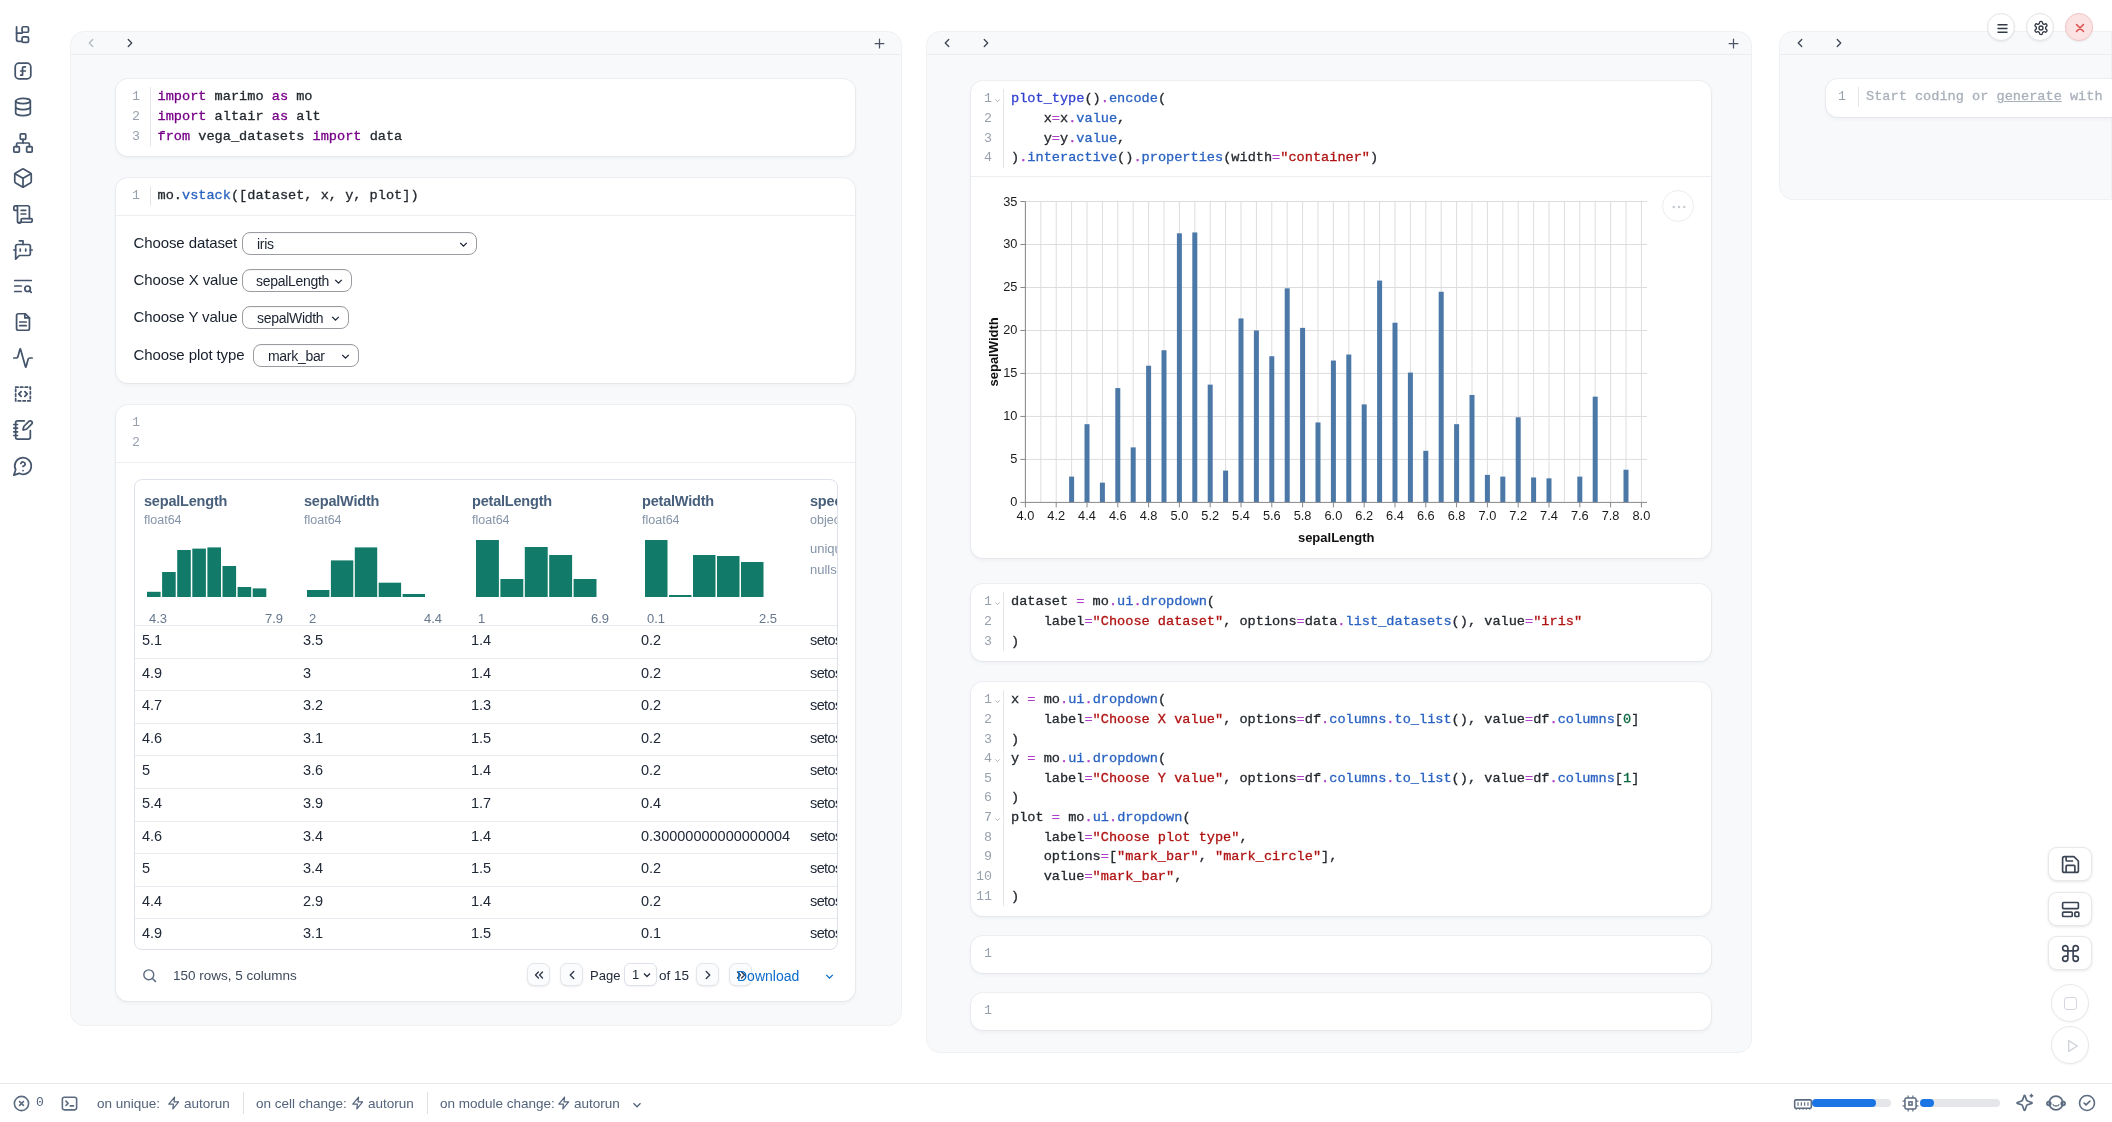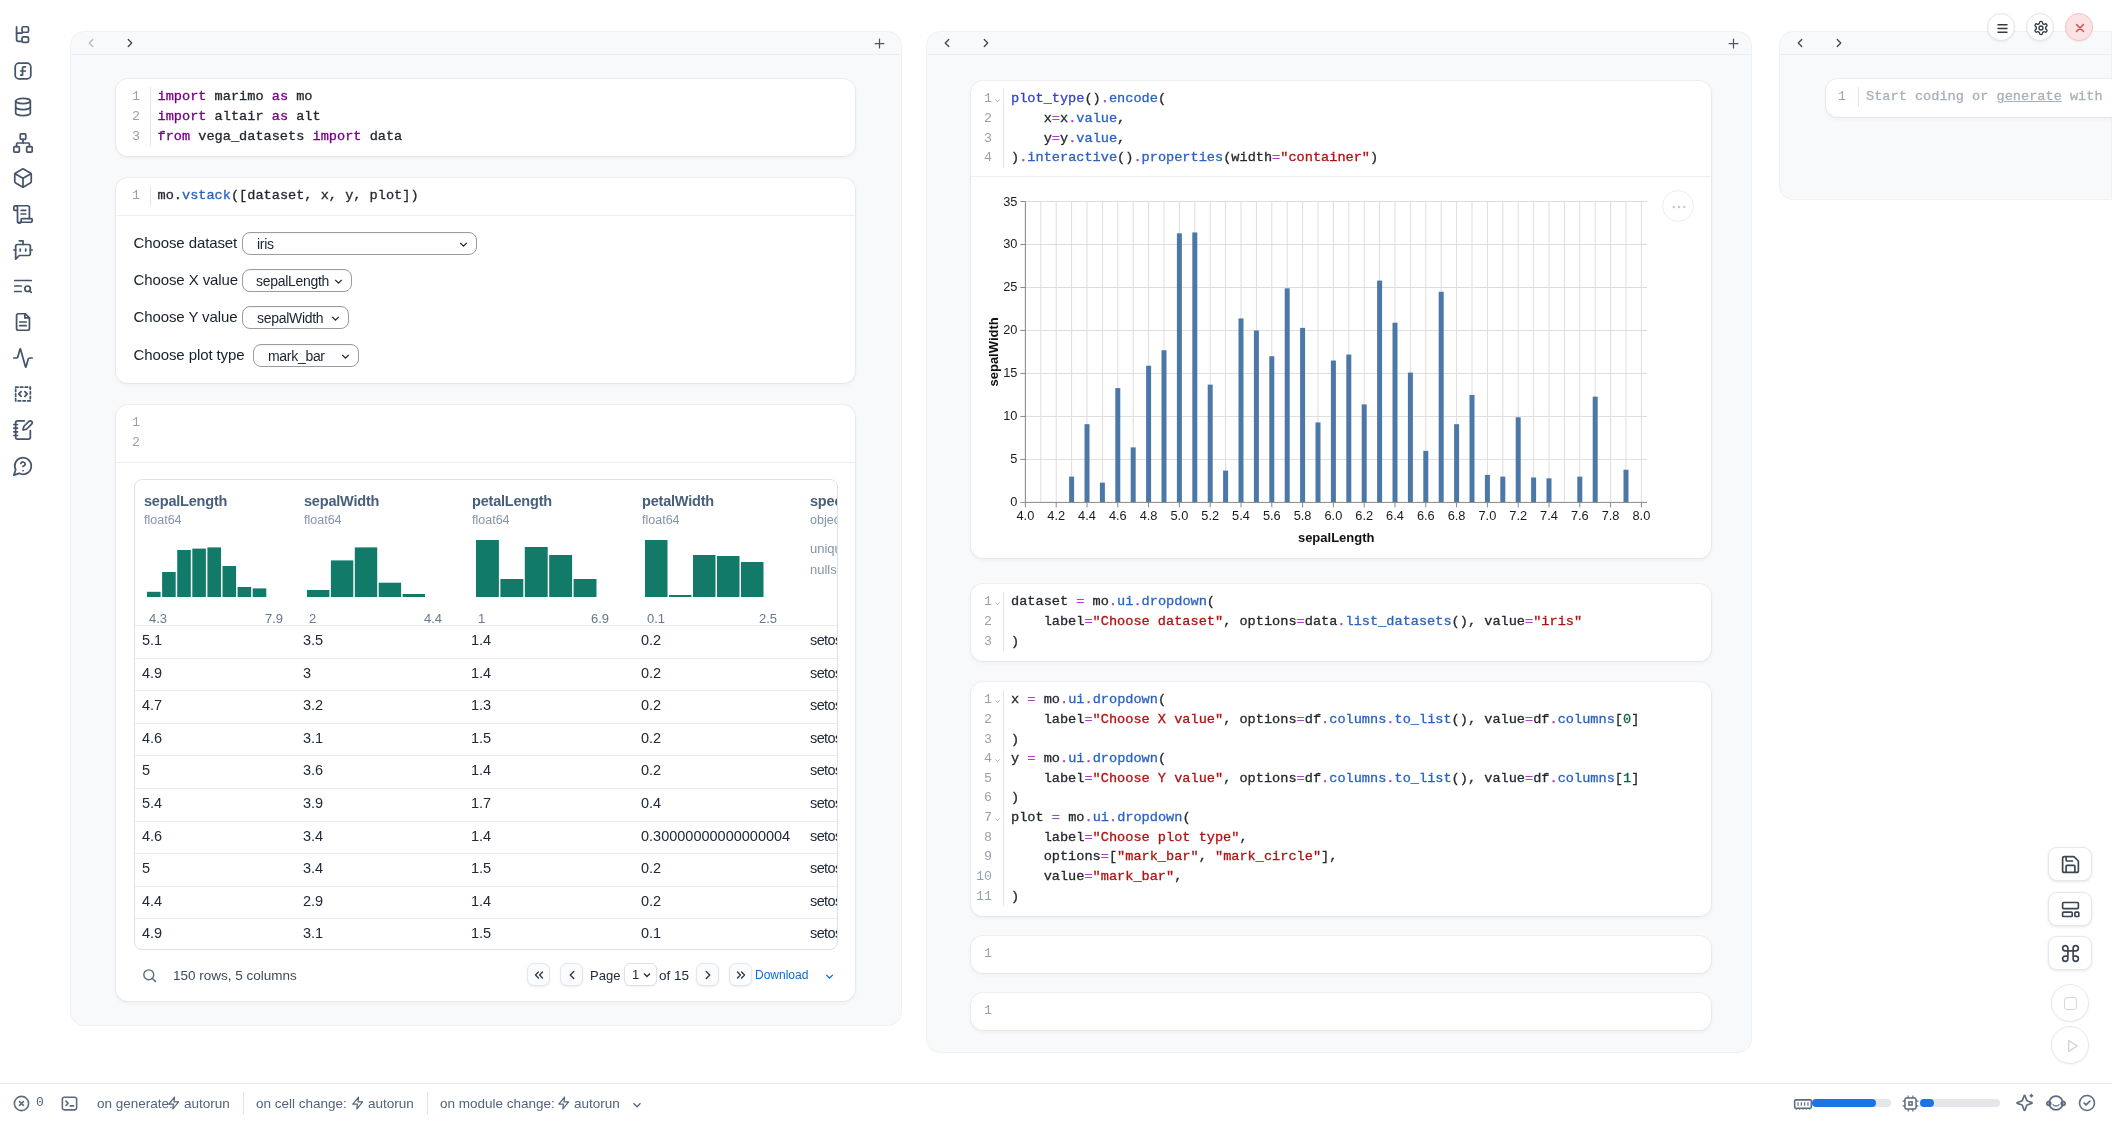--- a/index.html
+++ b/index.html
@@ -320,21 +320,21 @@
     <div class="btn" style="left:580px;top:558px;width:23px;height:23px">
       <svg class="abs" style="left:4px;top:4px" width="14" height="14" viewBox="0 0 24 24" fill="none" stroke="#323c4c" stroke-width="2.4" stroke-linecap="round" stroke-linejoin="round">
         <path d="m9 18 6-6-6-6"></path>
       </svg>
     </div>
     <div class="btn" style="left:613px;top:558px;width:23px;height:23px">
       <svg class="abs" style="left:4px;top:4px" width="14" height="14" viewBox="0 0 24 24" fill="none" stroke="#323c4c" stroke-width="2.4" stroke-linecap="round" stroke-linejoin="round">
         <path d="m13 17 5-5-5-5M6 17l5-5-5-5"></path>
       </svg>
     </div>
-    <div class="abs" style="left:639px;top:562.5px;font-size:12px;color:#0a6bcb">Download</div>
+    <div class="abs" style="left:621px;top:562.5px;font-size:14px;color:#0a6bcb">Download</div>
     <svg class="abs" style="left:707px;top:565px" width="13" height="13" viewBox="0 0 24 24" fill="none" stroke="#0a6bcb" stroke-width="2.4">
       <path d="m6 9 6 6 6-6"></path>
     </svg>
   </div>
 <div class="cell" style="left:971px;top:81px;width:740px;height:477px">
     <div class="gut" style="left:0;top:8.2px;width:21px">1<br>2<br>3<br>4</div>
     <svg class="abs" style="left:22px;top:15.2px" width="9" height="9" viewBox="0 0 24 24" fill="none" stroke="#a9afb9" stroke-width="2.6">
       <path d="m6 9 6 6 6-6"></path>
     </svg>
     <div class="code" style="left:32px;top:8.2px;right:0;height:79px"><span class="df">plot_type</span>()<span class="op">.</span><span class="fn">encode</span>(<br>    x<span class="op">=</span>x<span class="op">.</span><span class="fn">value</span>,<br>    y<span class="op">=</span>y<span class="op">.</span><span class="fn">value</span>,<br>)<span class="op">.</span><span class="fn">interactive</span>()<span class="op">.</span><span class="fn">properties</span>(width<span class="op">=</span><span class="str">"container"</span>)</div>
@@ -570,21 +570,21 @@
 <div class="abs" style="left:0;top:1083px;width:2112px;height:39px;background:#fff;border-top:1px solid #e7e9ec"></div>
 <svg class="abs" style="left:12px;top:1094px" width="19" height="19" viewBox="0 0 24 24" fill="none" stroke="#5b6b80" stroke-width="2">
     <circle cx="12" cy="12" r="9"></circle>
     <path d="m15 9-6 6M9 9l6 6"></path>
   </svg>
 <div class="sb" style="left:36px;top:1095px;font-family:Liberation Mono,monospace;font-size:13px">0</div>
 <svg class="abs" style="left:60px;top:1094px" width="19" height="19" viewBox="0 0 24 24" fill="none" stroke="#5b6b80" stroke-width="2" stroke-linecap="round" stroke-linejoin="round">
     <rect x="3" y="4" width="18" height="16" rx="2.5"></rect>
     <path d="m7.5 9 2.8 2.8L7.5 14.5M13 15h4"></path>
   </svg>
-<div class="sb" style="left:97px;top:1096px">on generate:</div>
+<div class="sb" style="left:97px;top:1096px">on unique:</div>
 <svg class="abs" style="left:167px;top:1096px" width="14" height="14" viewBox="0 0 24 24" fill="none" stroke="#52637b" stroke-width="2" stroke-linejoin="round">
     <path d="M13 2 3 14h8l-1 8 10-12h-8l1-8z"></path>
   </svg>
 <div class="sb" style="left:184px;top:1096px">autorun</div>
 <div class="abs" style="left:243px;top:1092px;width:1px;height:22px;background:#dcdfe4"></div>
 <div class="sb" style="left:256px;top:1096px">on cell change:</div>
 <svg class="abs" style="left:351px;top:1096px" width="14" height="14" viewBox="0 0 24 24" fill="none" stroke="#52637b" stroke-width="2" stroke-linejoin="round">
     <path d="M13 2 3 14h8l-1 8 10-12h-8l1-8z"></path>
   </svg>
 <div class="sb" style="left:368px;top:1096px">autorun</div>

